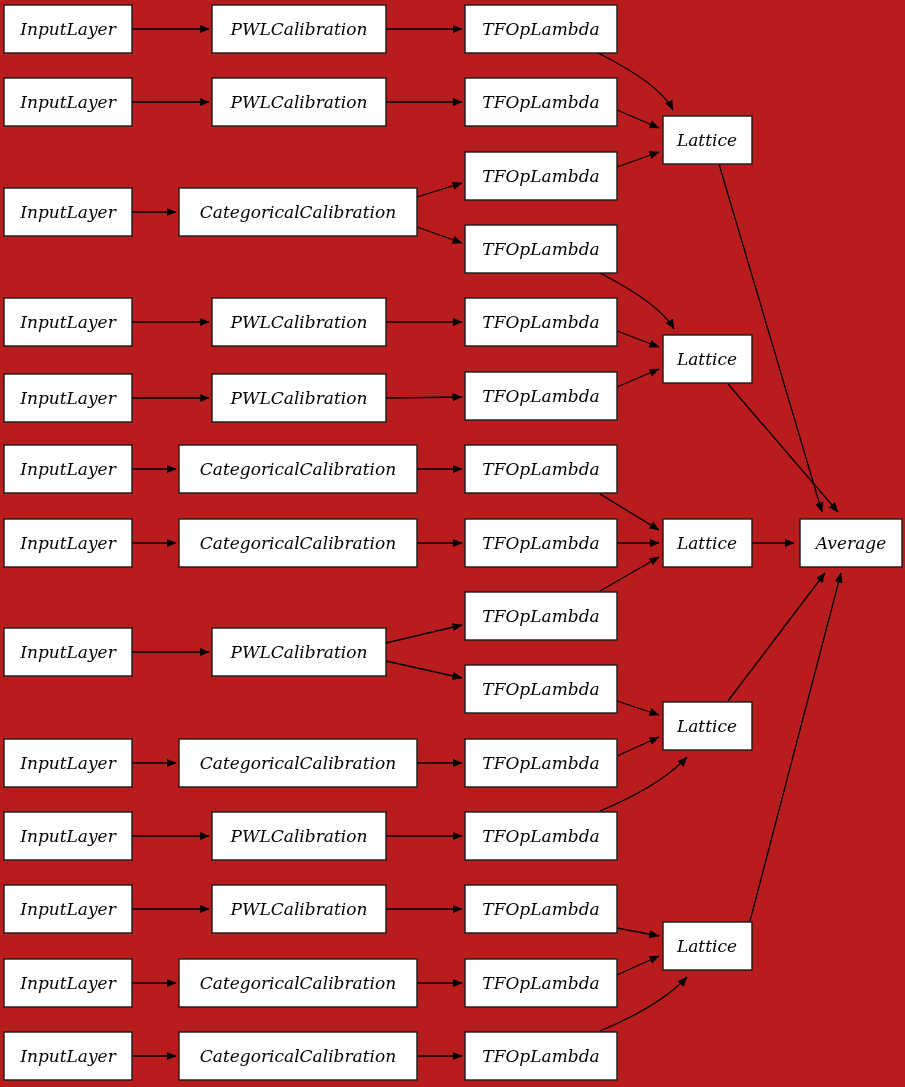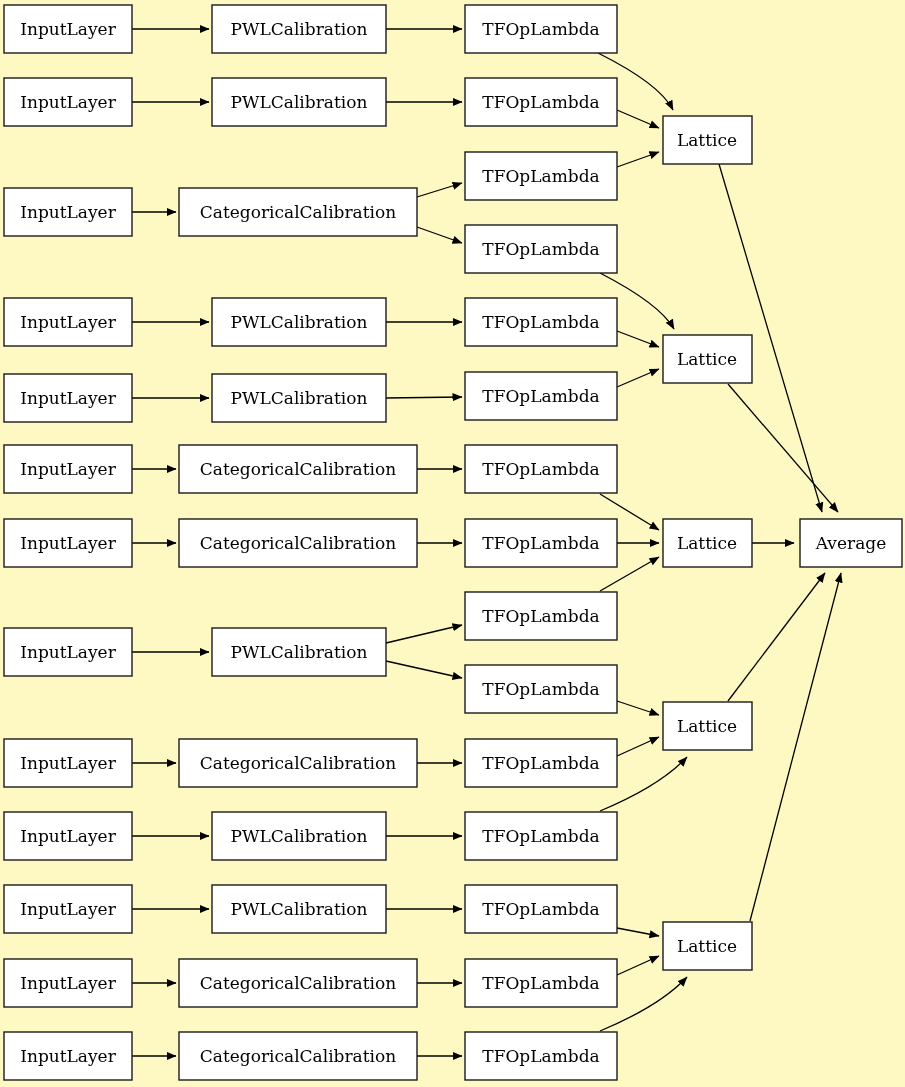--- a/index.html
+++ b/index.html
@@ -1,16 +1,16 @@
 <!DOCTYPE html>
 <html><head>
 <meta charset="utf-8">
 <style>
   html,body{margin:0;padding:0;background:#ffffff;}
-  .stage{width:905px;height:1087px;position:relative;background:#fef9c3;overflow:hidden;}
+  .stage{width:905px;height:1087px;position:relative;background:#b91c1c;overflow:hidden;font-style:italic;}
   svg{display:block;}
   .node rect{fill:#ffffff;stroke:#1a1a1a;stroke-width:1.4;}
   .node text{fill:#000000;font-family:"DejaVu Serif","Liberation Serif",serif;font-size:17px;text-anchor:middle;}
   .edge{fill:none;stroke:#000000;stroke-width:1.3;}
 </style>
 </head>
 <body>
 
 <div class="stage">
 <svg width="905" height="1087" viewBox="0 0 905 1087">

